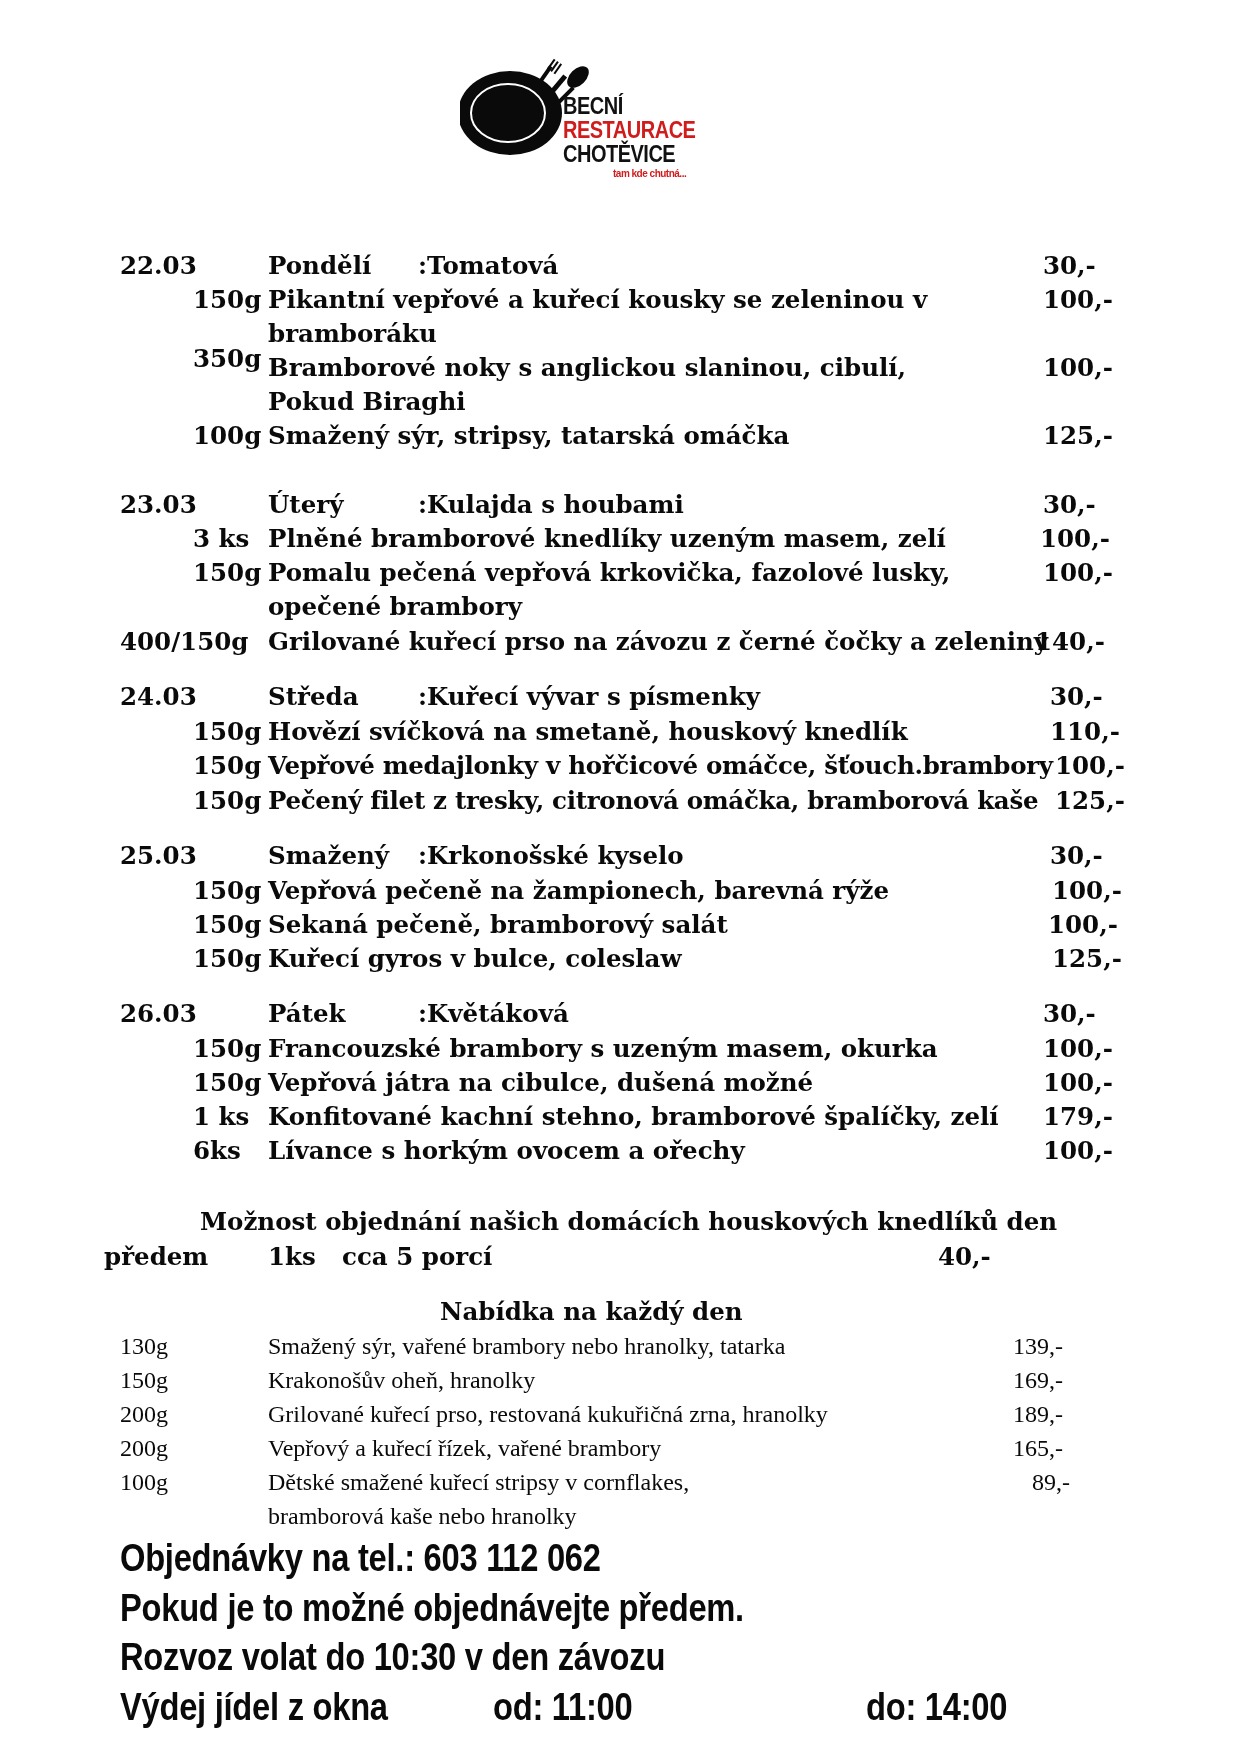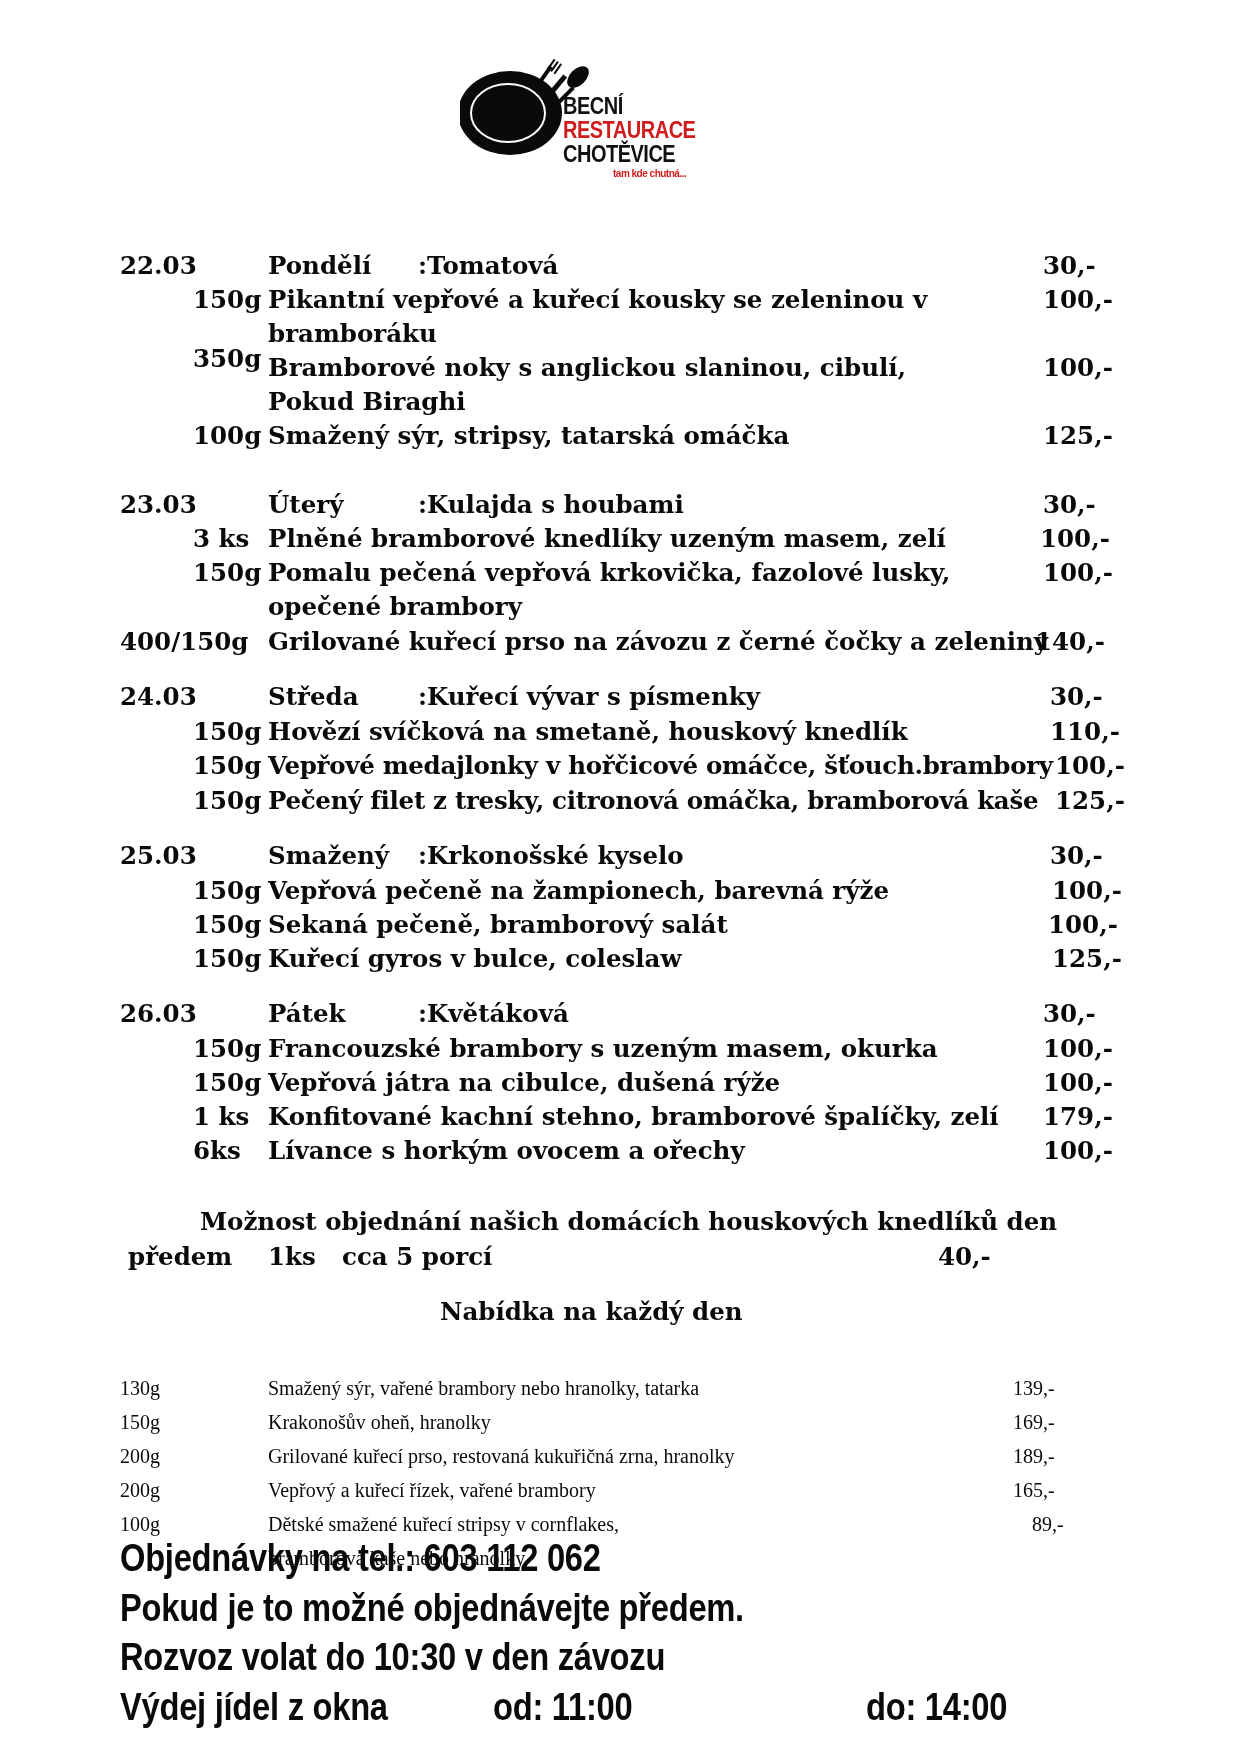--- a/index.html
+++ b/index.html
@@ -11,21 +11,21 @@
   .logo { position: absolute; left: 460px; top: 55px; width: 300px; height: 130px; }
   .logo-text { position: absolute; font-family: "Liberation Sans", "DejaVu Sans", sans-serif;
                font-weight: bold; letter-spacing: -0.5px; transform: scaleY(1.15); transform-origin: left top; }
   .logo-l1 { left: 103px; top: 38px; font-size: 20px; color: #111; }
   .logo-l2 { left: 103px; top: 62px; font-size: 20px; color: #d01c1c; }
   .logo-l3 { left: 103px; top: 86px; font-size: 20px; color: #111; }
   .logo-tag { left: 153px; top: 113px; font-size: 10px; color: #d01c1c; transform: none; }
 
   
   .bold { font-weight: bold; font-size: 24.5px; }
-  .reg  { font-weight: normal; font-size: 20px; font-family: "Liberation Serif", "DejaVu Serif", serif; margin-top: 44px; }
+  .reg  { font-weight: normal; font-size: 24px; font-family: "Liberation Serif", "DejaVu Serif", serif; }
   .big  { font-weight: bold; font-size: 38px; font-family: "Liberation Sans", "DejaVu Sans", sans-serif;
           transform: scaleX(0.86); transform-origin: left top; letter-spacing: -0.3px; }
 </style>
 </head>
 <body>
 
 <div class="logo">
   <svg width="300" height="130" viewBox="0 0 300 130">
 
     <g fill="#0a0a0a">
@@ -130,35 +130,35 @@
   <div class="abs bold" style="left:120px;top:999px">26.03</div>
   <div class="abs bold" style="left:268px;top:999px">Pátek</div>
   <div class="abs bold" style="left:418px;top:999px">:Květáková</div>
   <div class="abs bold" style="left:1043px;top:999px">30,-</div>
 
   <div class="abs bold" style="left:193px;top:1034px">150g</div>
   <div class="abs bold" style="left:268px;top:1034px">Francouzské brambory s uzeným masem, okurka</div>
   <div class="abs bold" style="left:1043px;top:1034px">100,-</div>
 
   <div class="abs bold" style="left:193px;top:1068px">150g</div>
-  <div class="abs bold" style="left:268px;top:1068px">Vepřová játra na cibulce, dušená rýže</div>
+  <div class="abs bold" style="left:268px;top:1068px">Vepřová játra na cibulce, dušená možné</div>
   <div class="abs bold" style="left:1043px;top:1068px">100,-</div>
 
   <div class="abs bold" style="left:193px;top:1102px">1 ks</div>
   <div class="abs bold" style="left:268px;top:1102px">Konfitované kachní stehno, bramborové špalíčky, zelí</div>
   <div class="abs bold" style="left:1043px;top:1102px">179,-</div>
 
   <div class="abs bold" style="left:193px;top:1136px">6ks</div>
   <div class="abs bold" style="left:268px;top:1136px">Lívance s horkým ovocem a ořechy</div>
   <div class="abs bold" style="left:1043px;top:1136px">100,-</div>
 </div>
 
 <div>
   <div class="abs bold" style="left:200px;top:1207px">Možnost objednání našich domácích houskových knedlíků den</div>
-  <div class="abs bold" style="left:128px;top:1242px">předem</div>
+  <div class="abs bold" style="left:104px;top:1242px">předem</div>
   <div class="abs bold" style="left:268px;top:1242px">1ks</div>
   <div class="abs bold" style="left:342px;top:1242px">cca 5 porcí</div>
   <div class="abs bold" style="left:938px;top:1242px">40,-</div>
 </div>
 
 <div>
   <div class="abs bold" style="left:440px;top:1297px">Nabídka na každý den</div>
 
   <div class="abs reg" style="left:120px;top:1333px">130g</div>
   <div class="abs reg" style="left:268px;top:1333px">Smažený sýr, vařené brambory nebo hranolky, tatarka</div>

